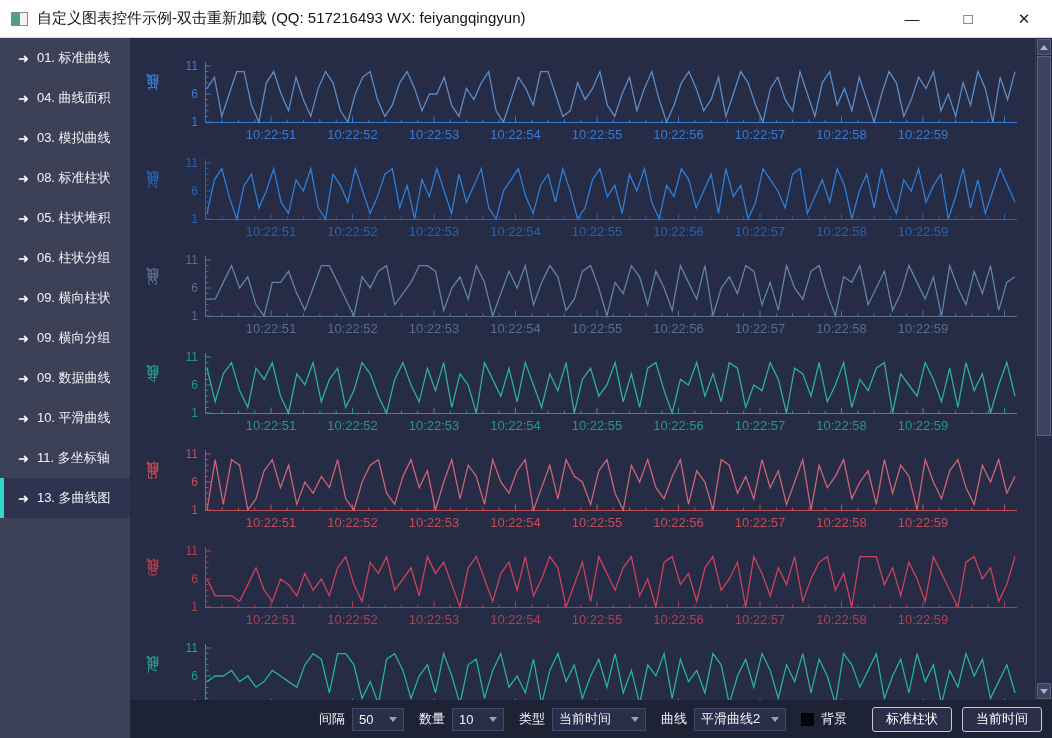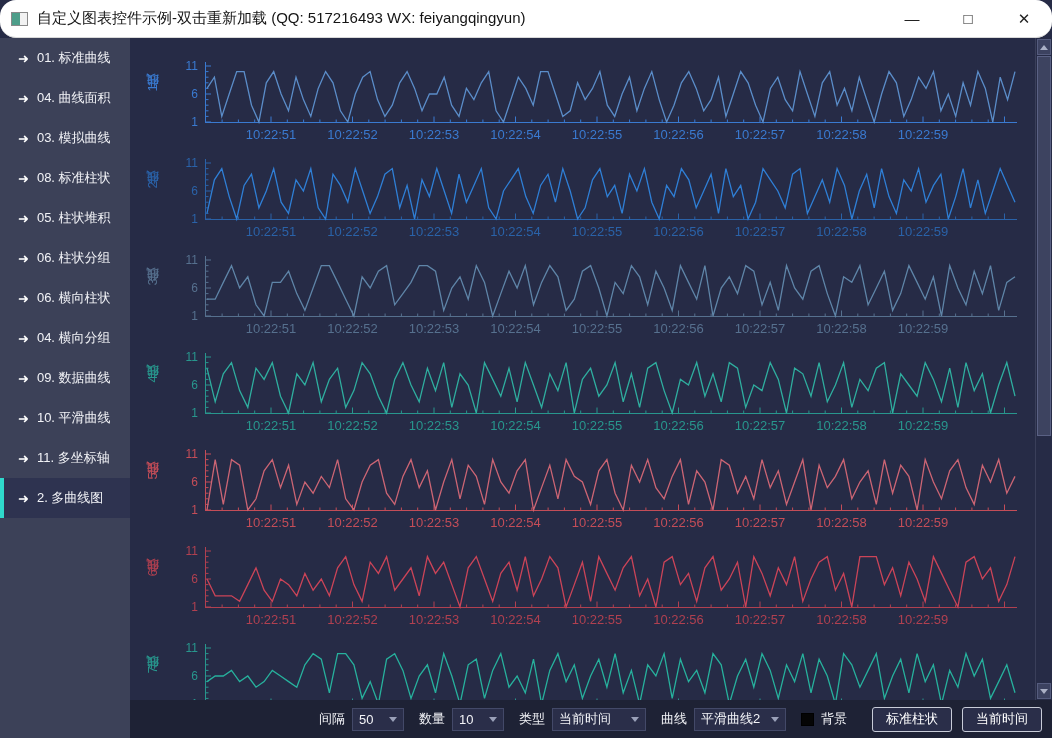--- a/index.html
+++ b/index.html
@@ -1,21 +1,21 @@
 <!DOCTYPE html>
 <html><head>
 <meta charset="utf-8">
 <style>
   * { margin:0; padding:0; box-sizing:border-box; }
   html,body { width:1052px; height:738px; overflow:hidden; font-family:"Liberation Sans",sans-serif; }
   .window { position:relative; width:1052px; height:738px; background:#262b46; }
 
   
   .titlebar { position:absolute; top:0; left:0; width:100%; height:38px; background:#ffffff;
-              display:flex; align-items:center; padding-left:11px; border-bottom:1px solid #d9d9d9;border-radius:16px; }
+              display:flex; align-items:center; padding-left:11px; border-bottom:1px solid #d9d9d9; }
   .app-icon { width:17px; height:14px; border:1px solid #8a8a8a; background:linear-gradient(to right,#4e9e8a 55%, #f2f2f2 55%); margin-right:9px; flex:0 0 auto; }
   .title-text { font-size:15px; color:#141414; white-space:nowrap; }
   .win-controls { margin-left:auto; display:flex; align-items:center; height:100%; }
   .win-btn { width:56px; height:100%; display:flex; align-items:center; justify-content:center;
              font-size:15px; color:#222; cursor:default; }
 
   
   .sidebar { position:absolute; top:38px; left:0; width:130px; height:700px; background:#3c4158; }
   .side-item { position:relative; height:40px; display:flex; align-items:center; padding-left:18px; color:#f2f3f7; font-size:13px; }
   .side-item .arrow { font-size:13px; margin-right:8px; color:#ffffff; }
@@ -92,41 +92,41 @@
       <div class="side-item">
         <span class="arrow">➜</span>
         <span>05. 柱状堆积</span>
       </div>
       <div class="side-item">
         <span class="arrow">➜</span>
         <span>06. 柱状分组</span>
       </div>
       <div class="side-item">
         <span class="arrow">➜</span>
-        <span>06. 横向柱状</span>
-      </div>
-      <div class="side-item">
-        <span class="arrow">➜</span>
-        <span>04. 横向分组</span>
+        <span>09. 横向柱状</span>
+      </div>
+      <div class="side-item">
+        <span class="arrow">➜</span>
+        <span>09. 横向分组</span>
       </div>
       <div class="side-item">
         <span class="arrow">➜</span>
         <span>09. 数据曲线</span>
       </div>
       <div class="side-item">
         <span class="arrow">➜</span>
         <span>10. 平滑曲线</span>
       </div>
       <div class="side-item">
         <span class="arrow">➜</span>
         <span>11. 多坐标轴</span>
       </div>
       <div class="side-item selected">
         <span class="arrow">➜</span>
-        <span>2. 多曲线图</span>
+        <span>13. 多曲线图</span>
       </div>
     </nav>
 
   <div class="content">
     <div class="charts" id="charts">
         <div class="chart-row">
           <div class="curve-name" style="color: rgb(58, 122, 208);">曲线 1</div>
           <div class="ytick" style="top: 5px; color: rgb(58, 122, 208);">11</div>
           <div class="ytick" style="top: 33px; color: rgb(58, 122, 208);">6</div>
           <div class="ytick" style="top: 61px; color: rgb(58, 122, 208);">1</div>

